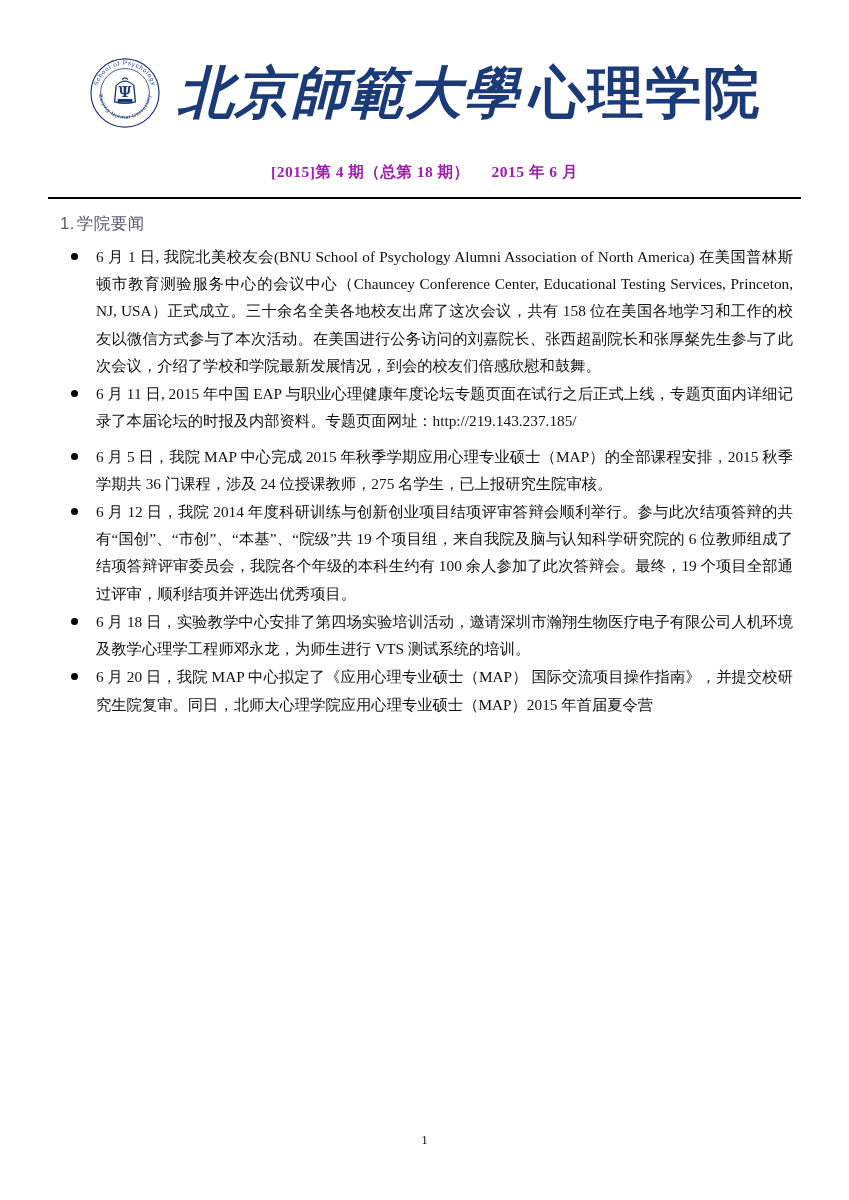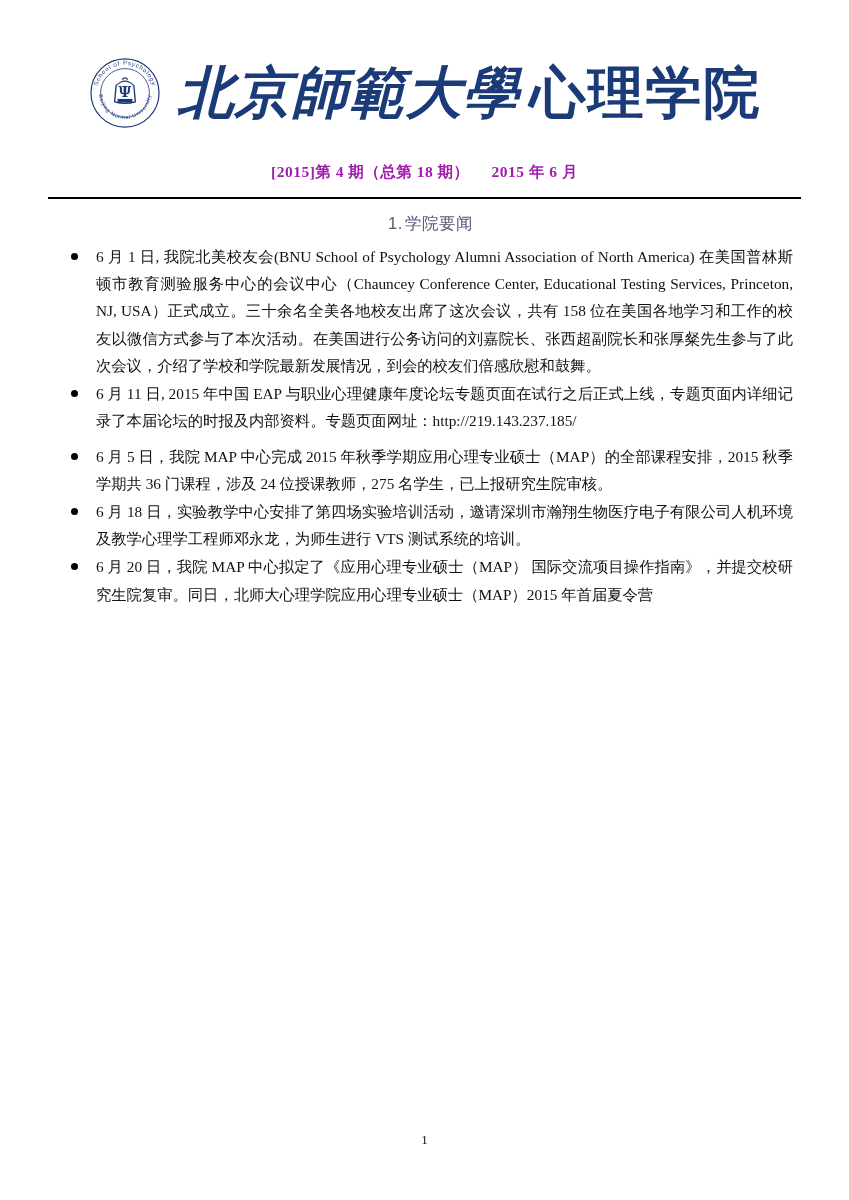--- a/index.html
+++ b/index.html
@@ -87,21 +87,20 @@
   .content {
     padding: 0 48px;
     margin-top: 14px;
   }
   .section-heading {
     font-family: "Liberation Sans", "DejaVu Sans", sans-serif;
     font-size: 16.5px;
     color: #5d5675;
     margin: 10px 0 8px 12px;
     letter-spacing: 0.5px;
-    text-align: center;
   }
   .section-heading.sec2 { margin-top: 12px; }
   .section-heading .num { margin-right: 2px; }
   .section-heading.sec2 .num { margin-right: 9px; }
 
   ul.bullets {
     list-style: none;
     margin: 8px;
     padding: 0;
   }
@@ -192,20 +191,23 @@
       <li>
         <p class="para">6 月 11 日, 2015 年中国 EAP 与职业心理健康年度论坛专题页面在试行之后正式上线，专题页面内详细记录了本届论坛的时报及内部资料。专题页面网址：http://219.143.237.185/</p>
       </li>
     </ul>
 
     <ul class="bullets">
       <li>
         <p class="para">6 月 5 日，我院 MAP 中心完成 2015 年秋季学期应用心理专业硕士（MAP）的全部课程安排，2015 秋季学期共 36 门课程，涉及 24 位授课教师，275 名学生，已上报研究生院审核。</p>
       </li>
       <li>
+        <p class="para">6 月 12 日，我院 2014 年度科研训练与创新创业项目结项评审答辩会顺利举行。参与此次结项答辩的共有“国创”、“市创”、“本基”、“院级”共 19 个项目组，来自我院及脑与认知科学研究院的 6 位教师组成了结项答辩评审委员会，我院各个年级的本科生约有 100 余人参加了此次答辩会。最终，19 个项目全部通过评审，顺利结项并评选出优秀项目。</p>
+      </li>
+      <li>
         <p class="para">6 月 18 日，实验教学中心安排了第四场实验培训活动，邀请深圳市瀚翔生物医疗电子有限公司人机环境及教学心理学工程师邓永龙，为师生进行 VTS 测试系统的培训。</p>
       </li>
       <li>
         <p class="para">6 月 20 日，我院 MAP 中心拟定了《应用心理专业硕士（MAP） 国际交流项目操作指南》，并提交校研究生院复审。同日，北师大心理学院应用心理专业硕士（MAP）2015 年首届夏令营</p>
       </li>
     </ul>
   </div>
 
   <div class="page-number">1</div>
 

